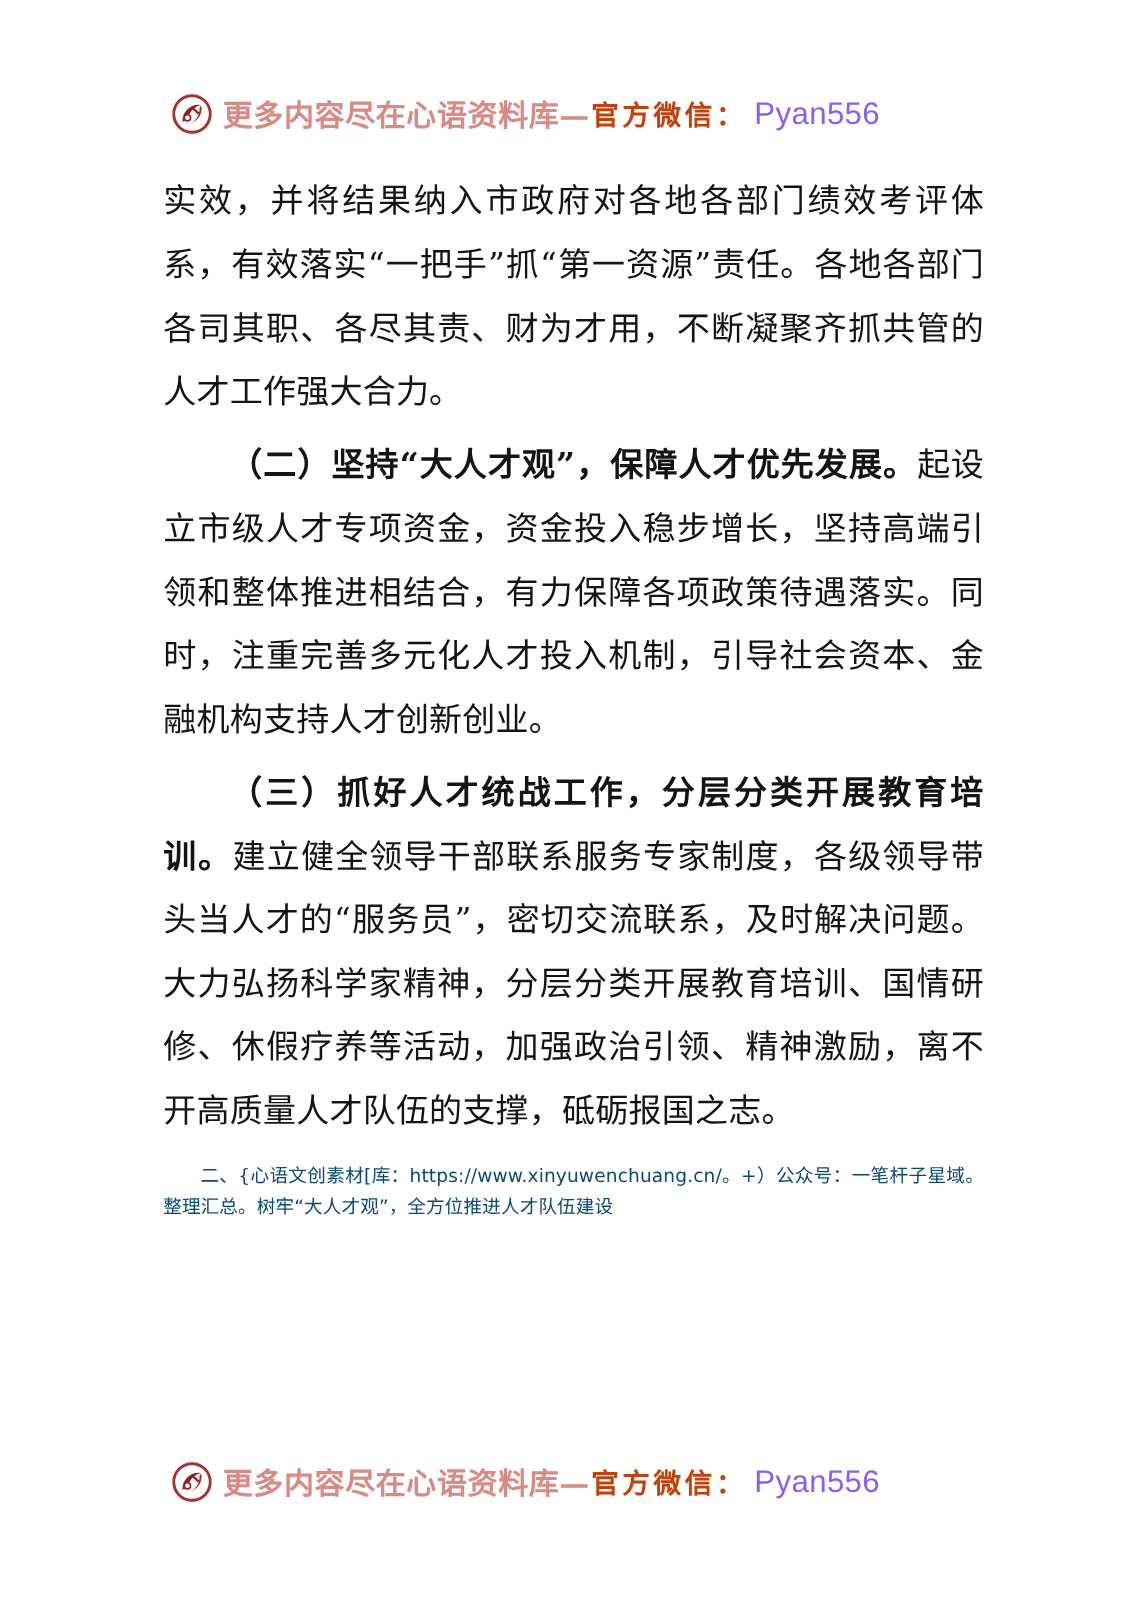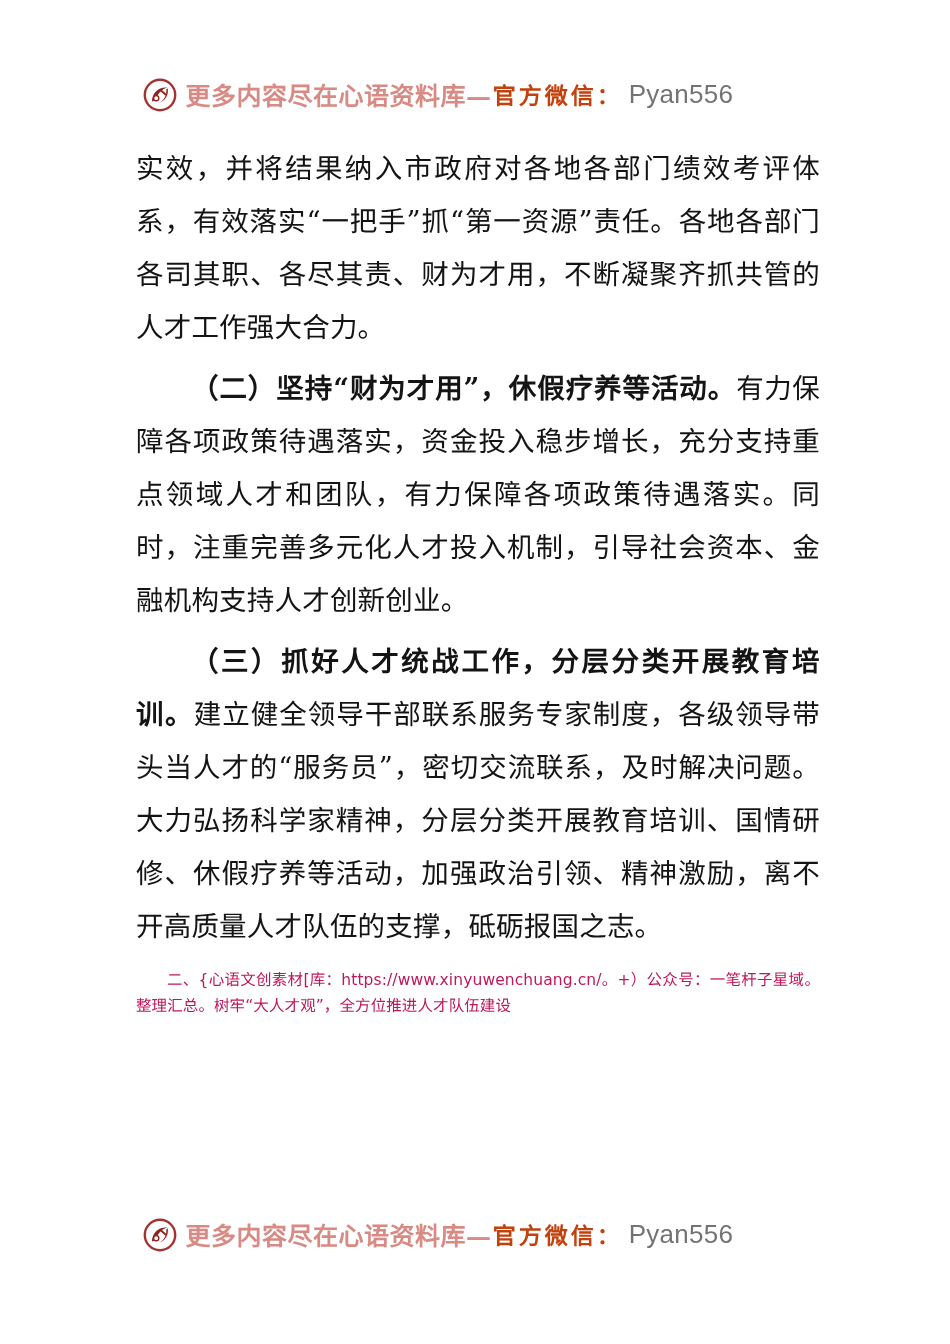--- a/index.html
+++ b/index.html
@@ -60,21 +60,21 @@
     font-weight: 700;
     letter-spacing: 3px;
     color: #c2410c;
     margin-left: 1px;
   }
   .wm-text-handle {
     font-family: "Liberation Sans", "DejaVu Sans", sans-serif;
     font-size: 26px;
     font-weight: 400;
     letter-spacing: 0.3px;
-    color: #737373;
+    color: #8b5cf6;
     margin-left: 6px;
   }
 
   
   .doc {
     position: absolute;
     left: 136px;
     top: 142px;
     width: 684px;
   }
@@ -99,21 +99,21 @@
 
   .spacer-sm { height: 8px; }
 
   
   .inserted-note {
     margin: 14px 0 8px 0;
     font-size: 15.5px;
     line-height: 26px;
     text-align: justify;
     text-justify: inter-ideograph;
-    color: #be185d;
+    color: #0c4a6e;
     font-family: "DejaVu Sans", "Liberation Sans", sans-serif;
     text-indent: 2em;
     letter-spacing: 0.1px;
   }
 </style>
 </head>
 <body>
 
 <div class="page">
 
@@ -131,21 +131,21 @@
     <span class="wm-text-dark">官方微信：</span>
     <span class="wm-text-handle">Pyan556</span>
   </div>
 
   <div class="doc">
 
     <p class="body-par no-indent"><span>实效，并将结果纳入市政府对各地各部门绩效考评体系，有效落实“一把手”抓“第一资源”责任。各地各部门各司其职、各尽其责、财为才用，不断凝聚齐抓共管的人才工作强大合力。</span></p>
 
     <div class="spacer-sm"></div>
 
-    <p class="body-par indent-2"><span class="heading-run">（二）坚持“财为才用”，休假疗养等活动。</span><span>有力保障各项政策待遇落实，资金投入稳步增长，充分支持重点领域人才和团队，有力保障各项政策待遇落实。同时，注重完善多元化人才投入机制，引导社会资本、金融机构支持人才创新创业。</span></p>
+    <p class="body-par indent-2"><span class="heading-run">（二）坚持“大人才观”，保障人才优先发展。</span><span>起设立市级人才专项资金，资金投入稳步增长，坚持高端引领和整体推进相结合，有力保障各项政策待遇落实。同时，注重完善多元化人才投入机制，引导社会资本、金融机构支持人才创新创业。</span></p>
 
     <div class="spacer-sm"></div>
 
     <p class="body-par indent-2"><span class="heading-run">（三）抓好人才统战工作，分层分类开展教育培训。</span><span>建立健全领导干部联系服务专家制度，各级领导带头当人才的“服务员”，密切交流联系，及时解决问题。大力弘扬科学家精神，分层分类开展教育培训、国情研修、休假疗养等活动，加强政治引领、精神激励，离不开高质量人才队伍的支撑，砥砺报国之志。</span></p>
 
     <p class="inserted-note">二、{心语文创素材[库：https://www.xinyuwenchuang.cn/。+）公众号：一笔杆子星域。整理汇总。树牢“大人才观”，全方位推进人才队伍建设</p>
 
 
   </div>
 

